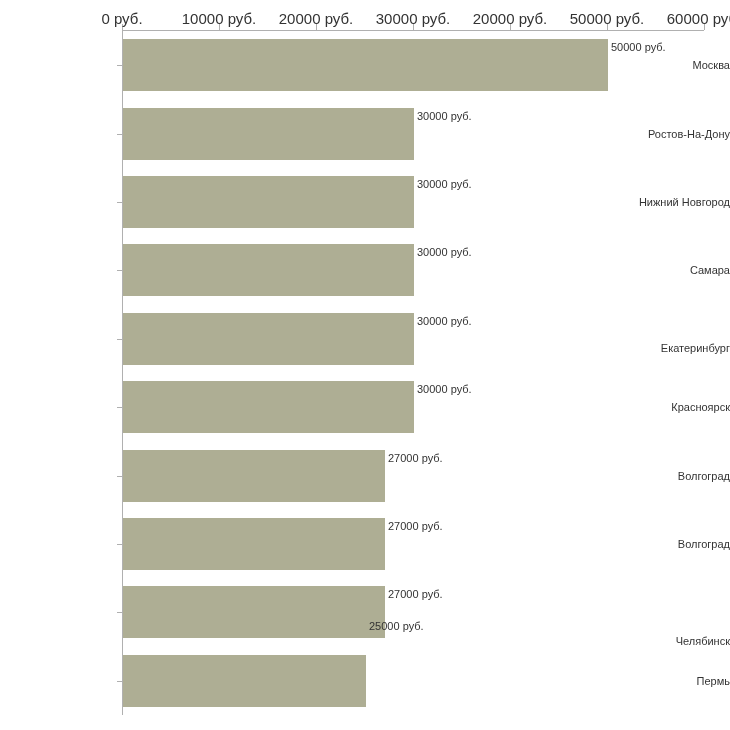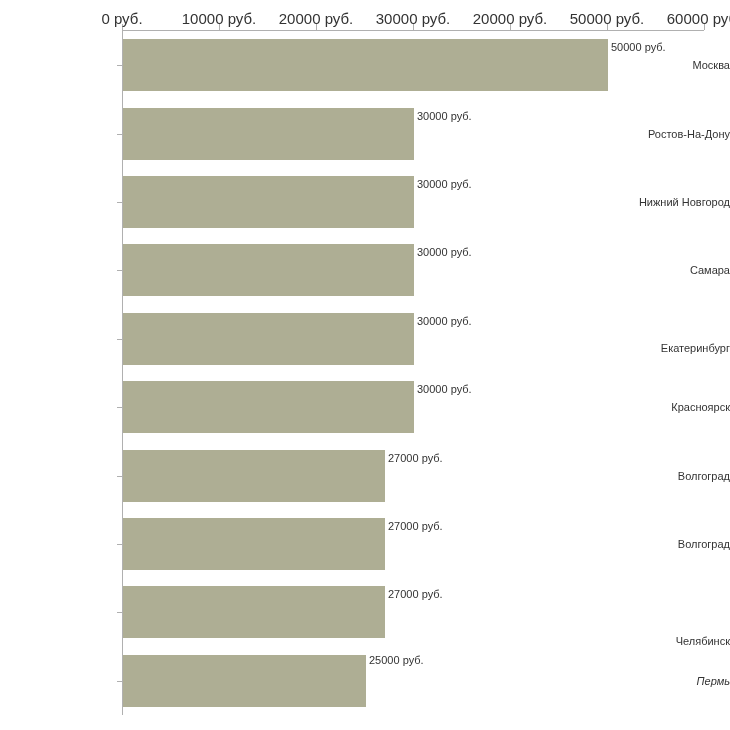--- a/index.html
+++ b/index.html
@@ -118,21 +118,21 @@
   <div id="cat-labels">
       <div class="cat-label" style="top: 65px;">Москва</div>
       <div class="cat-label" style="top: 134px;">Ростов-На-Дону</div>
       <div class="cat-label" style="top: 202px;">Нижний Новгород</div>
       <div class="cat-label" style="top: 270px;">Самара</div>
       <div class="cat-label" style="top: 348px;">Екатеринбург</div>
       <div class="cat-label" style="top: 407px;">Красноярск</div>
       <div class="cat-label" style="top: 476px;">Волгоград</div>
       <div class="cat-label" style="top: 544px;">Волгоград</div>
       <div class="cat-label" style="top: 641px;">Челябинск</div>
-      <div class="cat-label" style="top: 681px; font-style: italic;">Пермь</div>
+      <div class="cat-label" style="top: 681px;">Пермь</div>
     </div>
   <div id="bars">
       <div class="bar" style="left: 123px; top: 39px; width: 485px; background: rgb(174, 174, 148);"></div>
       <div class="bar-value" style="left: 611px; top: 47px;">50000 руб.</div>
       <div class="bar" style="left: 123px; top: 108px; width: 291px; background: rgb(174, 174, 148);"></div>
       <div class="bar-value" style="left: 417px; top: 116px;">30000 руб.</div>
       <div class="bar" style="left: 123px; top: 176px; width: 291px; background: rgb(174, 174, 148);"></div>
       <div class="bar-value" style="left: 417px; top: 184px;">30000 руб.</div>
       <div class="bar" style="left: 123px; top: 244px; width: 291px; background: rgb(174, 174, 148);"></div>
       <div class="bar-value" style="left: 417px; top: 252px;">30000 руб.</div>
@@ -140,16 +140,16 @@
       <div class="bar-value" style="left: 417px; top: 321px;">30000 руб.</div>
       <div class="bar" style="left: 123px; top: 381px; width: 291px; background: rgb(174, 174, 148);"></div>
       <div class="bar-value" style="left: 417px; top: 389px;">30000 руб.</div>
       <div class="bar" style="left: 123px; top: 450px; width: 262px; background: rgb(174, 174, 148);"></div>
       <div class="bar-value" style="left: 388px; top: 458px;">27000 руб.</div>
       <div class="bar" style="left: 123px; top: 518px; width: 262px; background: rgb(174, 174, 148);"></div>
       <div class="bar-value" style="left: 388px; top: 526px;">27000 руб.</div>
       <div class="bar" style="left: 123px; top: 586px; width: 262px; background: rgb(174, 174, 148);"></div>
       <div class="bar-value" style="left: 388px; top: 594px;">27000 руб.</div>
       <div class="bar" style="left: 123px; top: 655px; width: 243px; background: rgb(174, 174, 148);"></div>
-      <div class="bar-value" style="left: 369px; top: 660px;">25000 руб.</div>
+      <div class="bar-value" style="left: 369px; top: 626px;">25000 руб.</div>
     </div>
 
 </div>
 
 </body></html>

